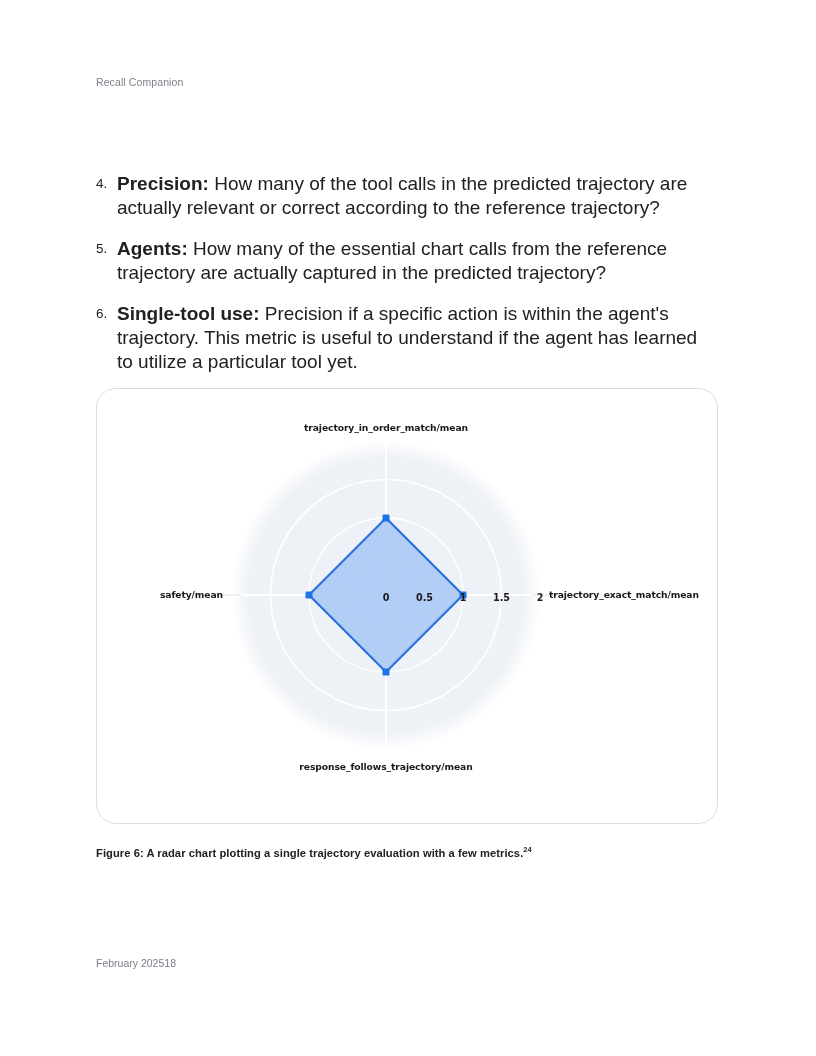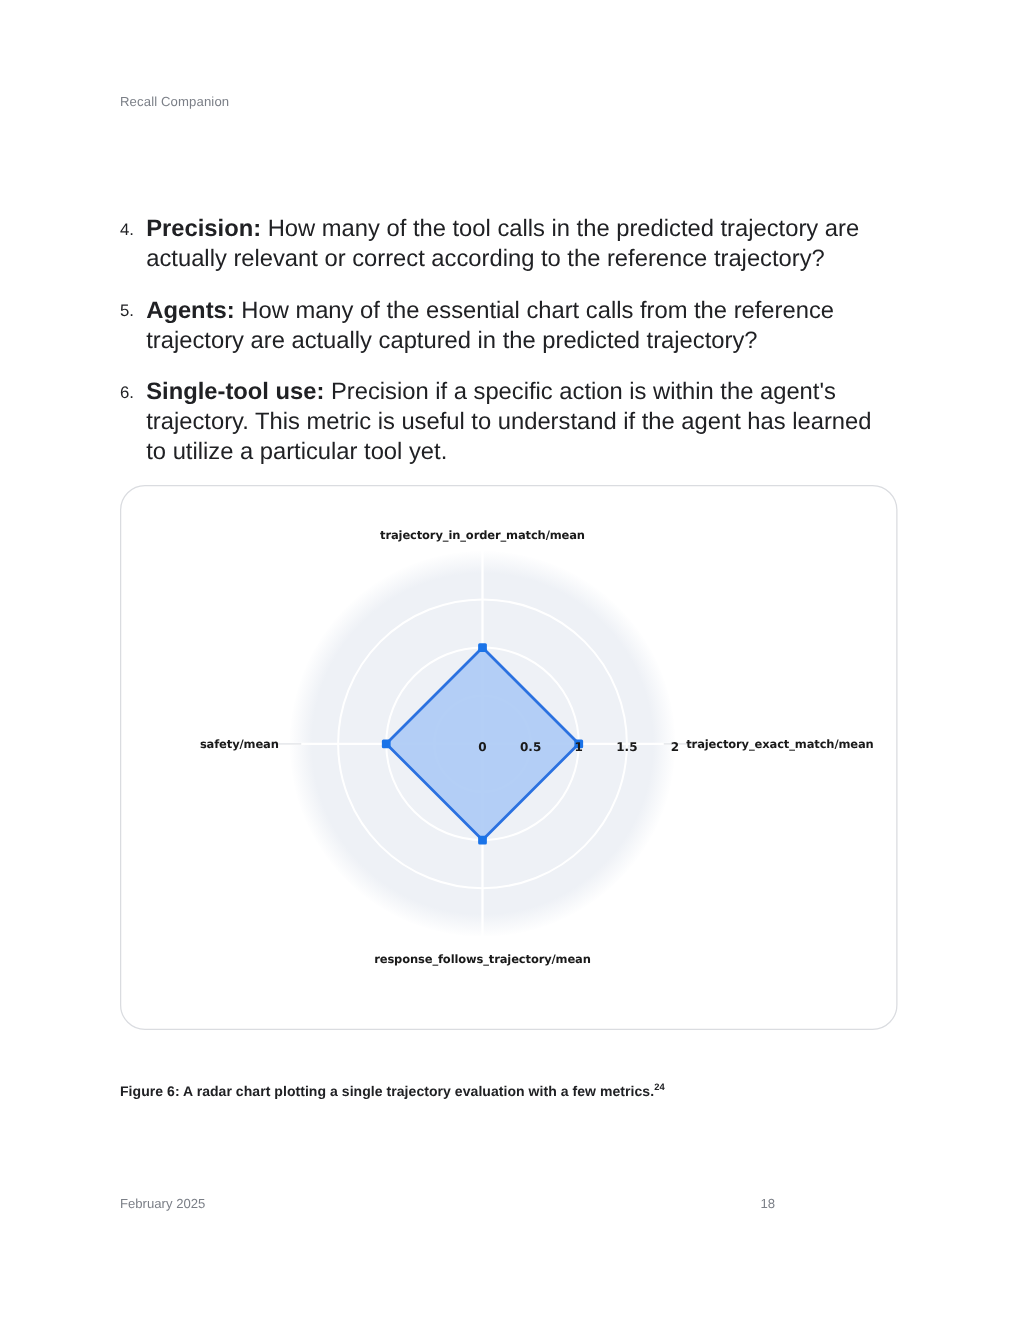--- a/index.html
+++ b/index.html
@@ -97,36 +97,35 @@
   
   .figure-caption {
     position: absolute;
     left: 96px;
     top: 845px;
     width: 640px;
     font-size: 11.2px;
     font-weight: 700;
     color: #202124;
     letter-spacing: 0.05px;
-    margin-top: 20px;
   }
   .figure-caption sup {
     font-size: 7.5px;
     vertical-align: super;
     font-weight: 700;
   }
 
   
   .page-footer {
     position: absolute;
     left: 96px;
     top: 957px;
     width: 524px;
     display: flex;
-    justify-content: space-between;
+    justify-content: flex-start;
     align-items: baseline;
     font-size: 10.5px;
     color: #7b7f87;
   }
 </style>
 </head>
 <body>
 
 <div class="running-header">Recall Companion</div>
 

